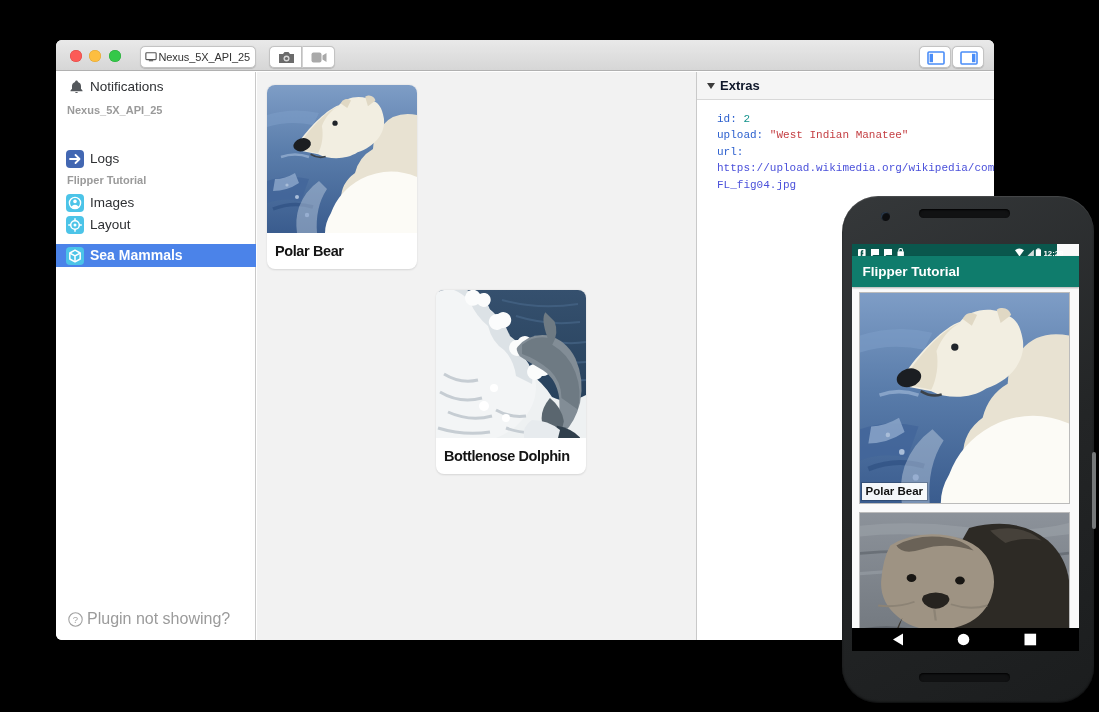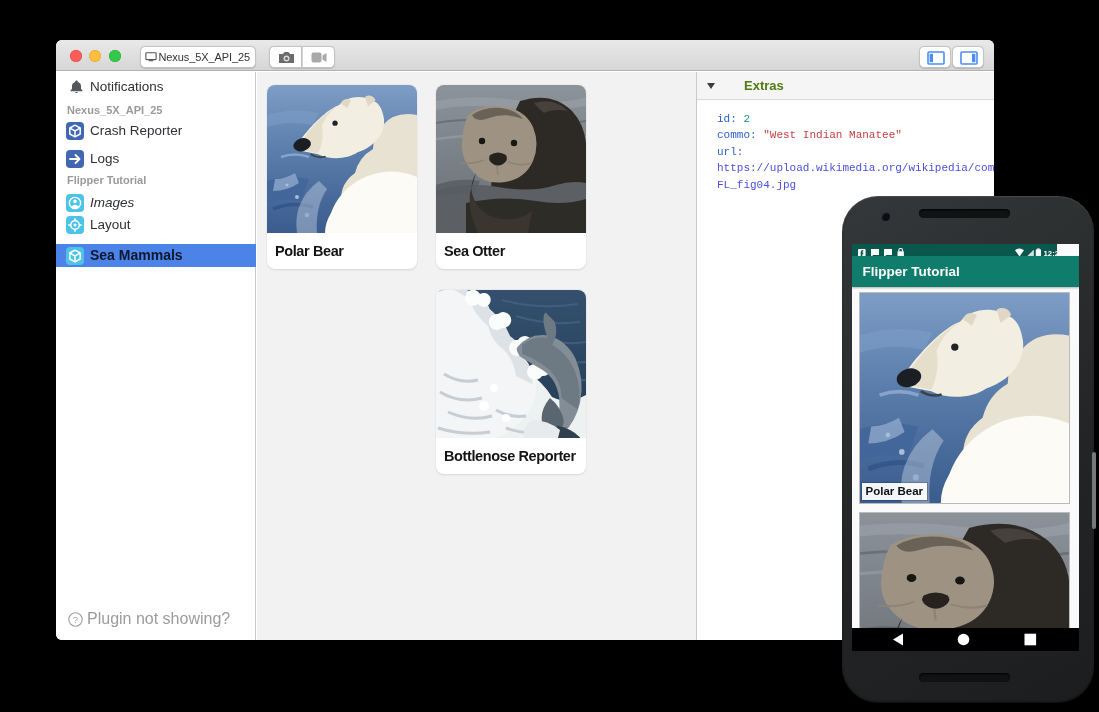--- a/index.html
+++ b/index.html
@@ -28,21 +28,21 @@
   .card svg.img { display:block; width:150px; height:148px; }
   .ctitle { position:absolute; left:8px; top:148px; width:138px; height:36px; line-height:36px;
     font-size:14.5px; font-weight:bold; color:#141414; white-space:nowrap; overflow:hidden; letter-spacing:-0.4px; }
   
   #rpanel { position:absolute; left:640px; top:32px; width:298px; height:568px;
     background:#fff; border-left:1px solid #c9c9c9; }
   #rhead { position:absolute; left:0; top:0; width:297px; height:28px; background:#f5f5f5;
     border-bottom:1px solid #d8d8d8; }
   #rhead .tri { position:absolute; left:10px; top:11px; width:0; height:0;
     border-left:4.5px solid transparent; border-right:4.5px solid transparent; border-top:6px solid #3c3c3c; }
-  #rhead .lbl { position:absolute; left:23px; top:0; line-height:28px; font-size:13px; font-weight:bold; color:#4d7c0f;margin-left:24px; }
+  #rhead .lbl { position:absolute; left:23px; top:0; line-height:28px; font-size:13px; font-weight:bold; color:#0f172a; }
   #code { position:absolute; left:20px; top:38.5px; font-family:"Liberation Mono", monospace;
     font-size:11px; line-height:16.5px; white-space:pre; }
   .ck { color:#2b5fce; } .cn { color:#11918a; } .cs { color:#c43f43; } .cu { color:#4a50da; }
 </style>
 </head>
 <body>
 <div id="stage">
   <div id="win">
     <div id="toolbar">
       <div class="tl" style="left:13.5px; background:#fc5b57; box-shadow:inset 0 0 0 0.5px #dd4743;"></div>
@@ -85,41 +85,32 @@
 
       <div class="srow" style="top:3px;">
         <svg style="position:absolute;left:14px;top:5px;" width="13" height="14" viewBox="0 0 13 14">
           <path d="M6.5 0.5 c0.8 0 1.4 0.6 1.4 1.4 c2 0.6 3.1 2.2 3.1 4.1 l0 2.8 l1.5 1.7 l0 0.7 l-12 0 l0-0.7 l1.5-1.7 l0-2.8 c0-1.9 1.1-3.5 3.1-4.1 c0-0.8 0.6-1.4 1.4-1.4 z" fill="#54585c"></path>
           <path d="M5 12 a1.6 1.6 0 0 0 3 0 z" fill="#54585c"></path>
         </svg>
         <div class="stext">Notifications</div>
       </div>
       <div class="slabel" style="top:32px;">Nexus_5X_API_25</div>
 
-      <div class="srow" style="top:47px;">
-        <div class="sicon" style="background:#4267b2;">
-          <svg width="18" height="18" viewBox="0 0 18 18">
-            <path d="M9 3.2 L14.2 6 L14.2 12 L9 14.8 L3.8 12 L3.8 6 Z" fill="none" stroke="#fff" stroke-width="1.5" stroke-linejoin="round"></path>
-            <path d="M3.9 6.1 L9 9 L14.1 6.1 M9 9 L9 14.6" fill="none" stroke="#fff" stroke-width="1.5"></path>
-          </svg>
-        </div>
-        <div class="stext">Crash Reporter</div>
-      </div>
 
       <div class="srow" style="top:74.5px;">
         <div class="sicon" style="background:#4267b2;">
           <svg width="18" height="18" viewBox="0 0 18 18">
             <path d="M4 9 L13 9 M9.5 5 L13.5 9 L9.5 13" fill="none" stroke="#fff" stroke-width="1.8" stroke-linecap="round" stroke-linejoin="round"></path>
           </svg>
         </div>
         <div class="stext">Logs</div>
       </div>
       <div class="slabel" style="top:102px;">Flipper Tutorial</div>
 
-      <div class="srow" style="top:119px;font-style:italic;">
+      <div class="srow" style="top:119px;">
         <div class="sicon" style="background:#4cc4e8;">
           <svg width="18" height="18" viewBox="0 0 18 18">
             <circle cx="9" cy="9" r="5.6" fill="none" stroke="#fff" stroke-width="1.4"></circle>
             <circle cx="9" cy="7.4" r="1.8" fill="#fff"></circle>
             <path d="M5.4 12.7 a4.4 4.4 0 0 1 7.2 0 a5.6 5.6 0 0 1 -7.2 0 z" fill="#fff"></path>
           </svg>
         </div>
         <div class="stext">Images</div>
       </div>
 
@@ -134,21 +125,21 @@
         <div class="stext">Layout</div>
       </div>
 
       <div class="srow" style="top:172px; height:23px; background:#4b83e9;">
         <div class="sicon" style="background:#4cc4e8; top:2.5px;">
           <svg width="18" height="18" viewBox="0 0 18 18">
             <path d="M9 3.2 L14.2 6 L14.2 12 L9 14.8 L3.8 12 L3.8 6 Z" fill="none" stroke="#fff" stroke-width="1.5" stroke-linejoin="round"></path>
             <path d="M3.9 6.1 L9 9 L14.1 6.1 M9 9 L9 14.6" fill="none" stroke="#fff" stroke-width="1.5"></path>
           </svg>
         </div>
-        <div class="stext" style="line-height:23px; color:#0f172a; font-weight:bold; font-size:14px;">Sea Mammals</div>
+        <div class="stext" style="line-height:23px; color:#ffffff; font-weight:bold; font-size:14px;">Sea Mammals</div>
       </div>
 
       <div class="srow" style="top:535px;">
         <svg style="position:absolute;left:12px;top:5px;" width="15" height="15" viewBox="0 0 15 15">
           <circle cx="7.5" cy="7.5" r="6.7" fill="none" stroke="#a2a2a2" stroke-width="1.1"></circle>
           <text x="7.5" y="11" font-size="9.5" fill="#a2a2a2" text-anchor="middle" font-family="Liberation Sans, sans-serif">?</text>
         </svg>
         <div class="stext" style="left:31px; color:#9b9b9b; font-size:16px;">Plugin not showing?</div>
       </div>
     </div>
@@ -253,40 +244,34 @@
               <circle cx="70" cy="128" r="4" fill="#fff"></circle>
           </g>
         </defs>
       </svg>
       <div class="card" style="left:10px; top:13px;">
         <svg class="img" viewBox="0 0 150 148" preserveAspectRatio="none">
             <use href="#img-pb"></use>
           </svg>
         <div class="ctitle">Polar Bear</div>
       </div>
-      <div class="card" style="left:179px; top:13px;">
-        <svg class="img" viewBox="0 0 150 148" preserveAspectRatio="none">
-            <use href="#img-so"></use>
-          </svg>
-        <div class="ctitle">Sea Otter</div>
-      </div>
       <div class="card" style="left:179px; top:218px;">
         <svg class="img" viewBox="0 0 150 148" preserveAspectRatio="none">
             <use href="#img-bd"></use>
           </svg>
-        <div class="ctitle">Bottlenose Reporter</div>
+        <div class="ctitle">Bottlenose Dolphin</div>
       </div>
     </div>
     <div id="rpanel">
       <div id="rhead">
           <div class="tri"></div>
           <div class="lbl">Extras</div>
         </div>
       <div id="code"><span class="ck">id:</span> <span class="cn">2</span>
-<span class="ck">commo:</span> <span class="cs">"West Indian Manatee"</span>
+<span class="ck">upload:</span> <span class="cs">"West Indian Manatee"</span>
 <span class="ck">url:</span>
 <span class="cu">https://upload.wikimedia.org/wikipedia/commo</span>
 <span class="cu">FL_fig04.jpg</span></div>
     </div>
   </div>
   <div id="phone" style="position:absolute; left:842px; top:196px; width:252px; height:507px;
        background:linear-gradient(150deg,#35383a 0%,#232526 55%,#1b1d1e 100%); border-radius:36px;
        box-shadow:inset 0 1px 1px rgba(255,255,255,0.12), inset 0 -1px 2px rgba(0,0,0,0.6);">
     <div style="position:absolute; right:-2px; top:256px; width:4px; height:77px; background:#76797a; border-radius:2px;"></div>
     <div style="position:absolute; left:39px; top:16px; width:9px; height:9px; border-radius:50%; background:#0d0e10; box-shadow:inset 1px 1px 1px #2e3f52;"></div>

